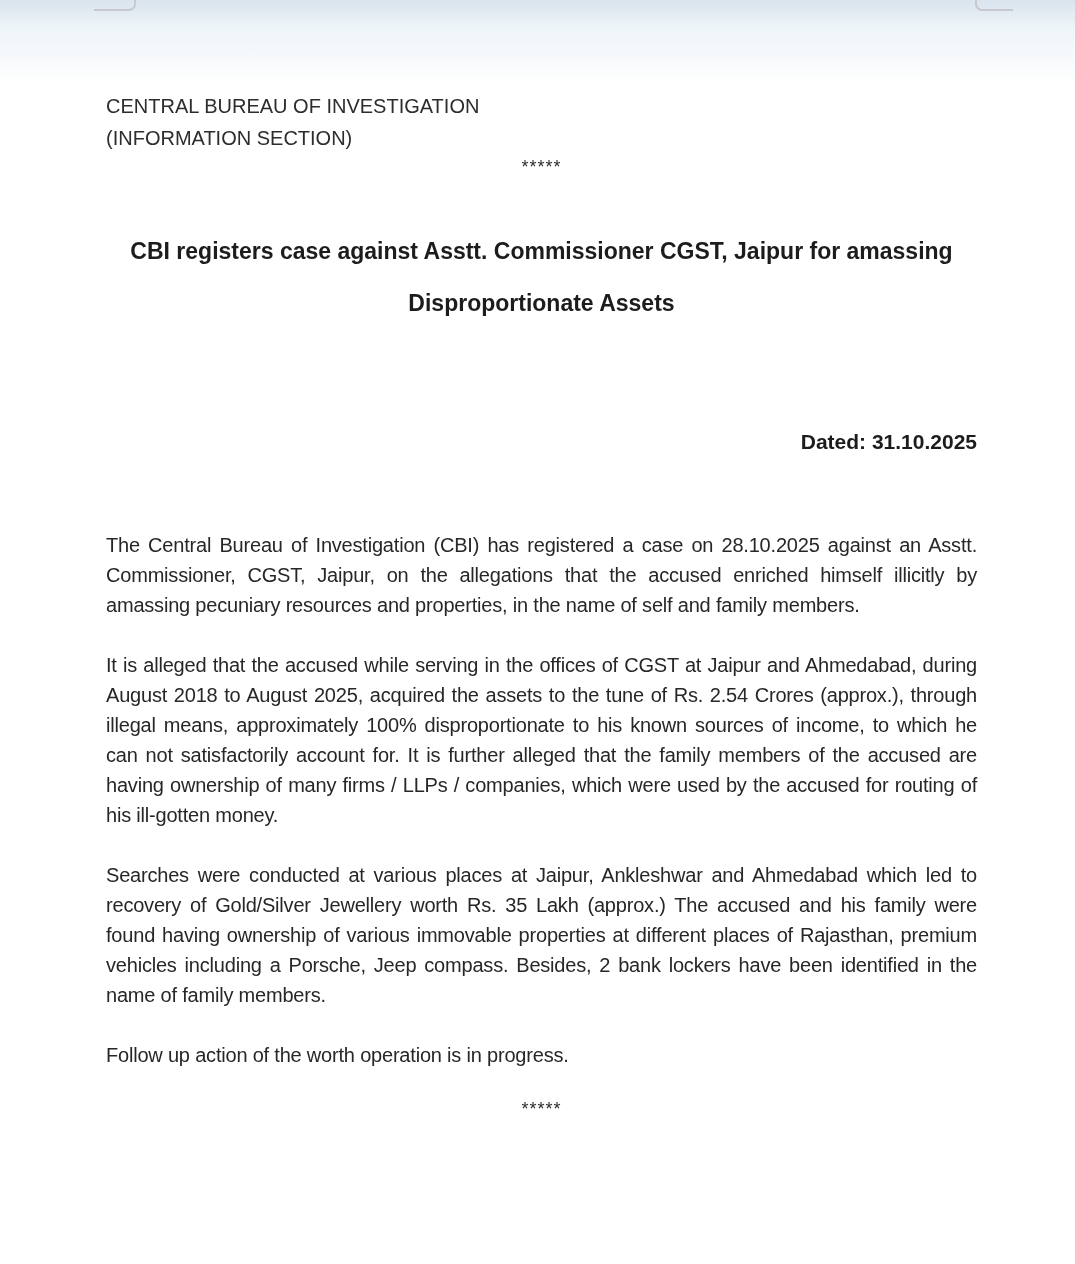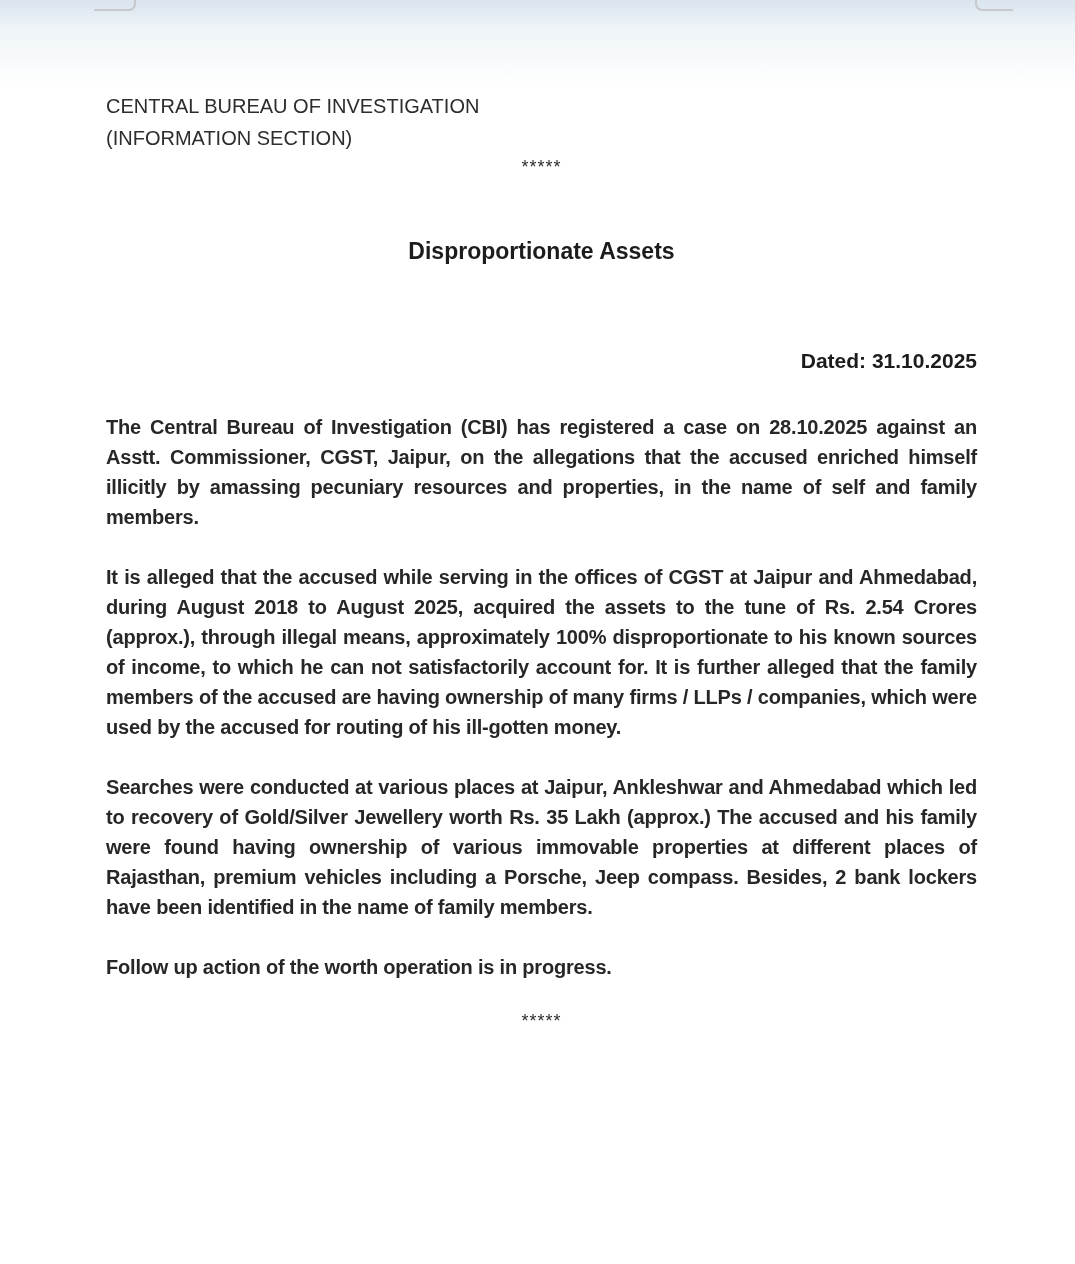--- a/index.html
+++ b/index.html
@@ -60,30 +60,30 @@
     letter-spacing: 1px;
   }
   .doc-title {
     text-align: center;
     font-weight: bold;
     font-size: 23px;
     color: #1c1c1c;
     margin-top: 56px;
   }
   .doc-title .line { line-height: 30px; }
-  .doc-title .line + .line { margin-top: 22px; font-family: Liberation Mono, monospace; }
+  .doc-title .line + .line { margin-top: 22px; }
   .date-line {
     text-align: right;
     font-weight: bold;
     font-size: 21px;
     line-height: 30px;
     color: #1c1c1c;
-    margin-top: 80px;
+    margin-top: 109px;
   }
-  .body-text { margin-top: 36px; font-weight: bold; }
+  .body-text { margin-top: 73px; }
   .body-text p {
     font-size: 20px;
     line-height: 30px;
     text-align: justify;
     color: #272727;
     margin-bottom: 30px;
     letter-spacing: -0.2px;
   }
   .body-text p.last { text-align: left; margin-bottom: 0; }
   .stars-bottom {
@@ -106,20 +106,21 @@
   <div class="header-right">
   </div>
 
   <div class="center-heading">
     <div>CENTRAL BUREAU OF INVESTIGATION</div>
     <div>(INFORMATION SECTION)</div>
   </div>
   <div class="stars-top">*****</div>
 
   <div class="doc-title">
+    <div class="line">CBI registers case against  Asstt. Commissioner CGST, Jaipur for amassing</div>
     <div class="line">Disproportionate Assets</div>
   </div>
 
   <div class="date-line">Dated: 31.10.2025</div>
 
   <div class="body-text">
     <p>The Central Bureau of Investigation (CBI) has registered a case on 28.10.2025 against an Asstt. Commissioner, CGST, Jaipur, on the allegations that the accused enriched himself illicitly by amassing pecuniary resources and properties, in the name of self and family members.</p>
     <p>It is alleged that the accused while serving in the offices of CGST at Jaipur and Ahmedabad, during August 2018 to August 2025, acquired the assets to the tune of Rs. 2.54 Crores (approx.), through illegal means, approximately 100% disproportionate to his known sources of income, to which he can not satisfactorily account for. It is further alleged that the family members of the accused are having ownership of many firms / LLPs / companies, which were used by the accused for routing of his ill-gotten money.</p>
     <p>Searches were conducted at various places at Jaipur, Ankleshwar and Ahmedabad  which led to  recovery of Gold/Silver Jewellery worth Rs. 35 Lakh (approx.) The accused and his family were found having ownership of various immovable properties at different places of Rajasthan, premium vehicles including a Porsche, Jeep compass. Besides, 2 bank lockers have been identified in the name of family members.</p>
     <p class="last">Follow up action of the worth operation is in progress.</p>

